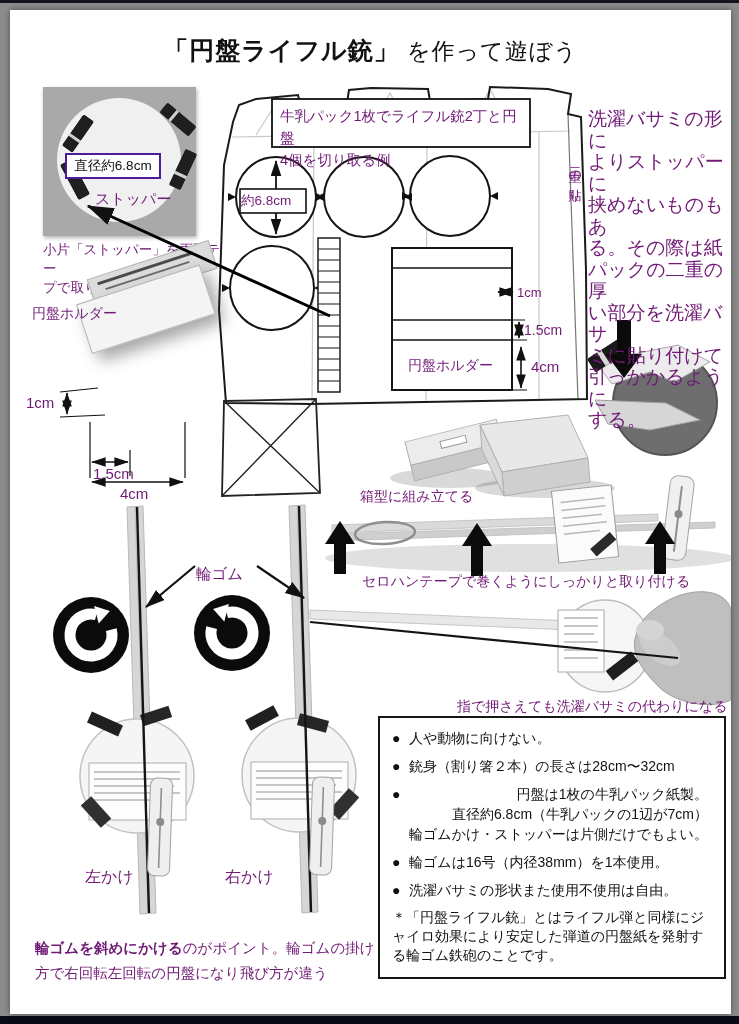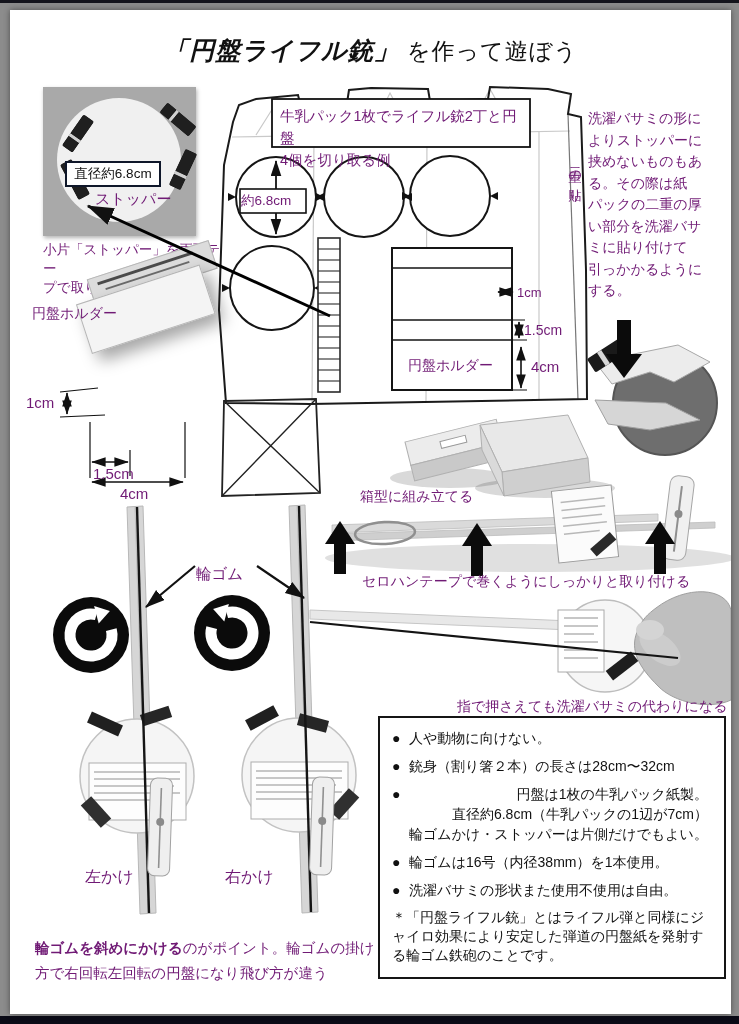--- a/index.html
+++ b/index.html
@@ -4,30 +4,30 @@
 <style>
   html,body{margin:0;padding:0;background:#8c8c8c;}
   .screen{position:relative;width:739px;height:1024px;background:#8c8c8c;overflow:hidden;
           font-family:"Liberation Sans","DejaVu Sans",sans-serif;color:#111;}
   .page{position:absolute;left:10px;top:10px;width:721px;height:1004px;background:#ffffff;
         box-shadow:0 0 6px rgba(0,0,0,.45);}
   .edge-top{position:absolute;left:0;top:0;width:739px;height:3px;background:#14141c;}
   .edge-bottom{position:absolute;left:0;top:1016px;width:739px;height:8px;background:#0a0a16;}
   .lbl{position:absolute;color:#701a75;white-space:pre-line;line-height:1.35;}
   .title-row{position:absolute;left:0;top:24px;width:721px;text-align:center;white-space:nowrap;}
-  .title-bold{font-weight:bold;font-size:25px;letter-spacing:1px;font-style:italic;}
+  .title-bold{font-weight:bold;font-size:25px;letter-spacing:1px;}
   .title-rest{font-size:23px;letter-spacing:1px;}
   
   .disc-photo{position:absolute;left:33px;top:77px;width:153px;height:149px;background:#a9a9a9;
               box-shadow:1px 2px 4px rgba(0,0,0,.3);}
   .disc-white{position:absolute;left:14px;top:11px;width:124px;height:124px;border-radius:50%;background:#f0f0f0;}
   .stopper{position:absolute;background:#1f1f1f;border-radius:2px;
            background-image:linear-gradient(90deg,#1f1f1f 30%,#cfcfcf 32%,#cfcfcf 38%,#1f1f1f 40%);}
-  .dia-box{position:absolute;left:22px;top:66px;width:92px;height:22px;background:#fff;border:2px solid #0f172a;
-           font-size:13.5px;display:flex;align-items:center;justify-content:center;white-space:nowrap;margin-top:8px;}
+  .dia-box{position:absolute;left:22px;top:66px;width:92px;height:22px;background:#fff;border:2px solid #4c1d95;
+           font-size:13.5px;display:flex;align-items:center;justify-content:center;white-space:nowrap;}
   
   .holder-box{position:absolute;left:82px;top:292px;width:128px;height:50px;background:#f4f4f4;
               border:1px solid #b5b5b5;transform:rotate(-18deg);transform-origin:left bottom;
               box-shadow:6px 10px 16px rgba(0,0,0,.35);}
   .holder-flap{position:absolute;left:86px;top:268px;width:126px;height:28px;background:#dcdcdc;
                border:1px solid #b5b5b5;transform:rotate(-18deg);transform-origin:left bottom;}
   .holder-flap .bar{position:absolute;background:#4a4a4a;height:3px;}
   
   .notes-box{position:absolute;left:368px;top:706px;width:348px;height:263px;border:2px solid #151515;
              background:#fff;box-sizing:border-box;padding:10px 10px 6px 12px;overflow:hidden;}
@@ -299,21 +299,21 @@
 
     <div class="lbl" style="left:270px;top:95px;width:246px;font-size:14.5px;line-height:22px;">牛乳パック1枚でライフル銃2丁と円盤
 4個を切り取る例</div>
     <div class="lbl" style="left:231px;top:182px;width:64px;font-size:13.5px;text-align:left;white-space:nowrap;">約6.8cm</div>
     <div class="lbl" style="left:398px;top:346px;font-size:14px;white-space:nowrap;">円盤ホルダー</div>
     <div class="lbl" style="left:507px;top:274px;font-size:13px;">1cm</div>
     <div class="lbl" style="left:514px;top:311px;font-size:14px;">1.5cm</div>
     <div class="lbl" style="left:521px;top:347px;font-size:15px;">4cm</div>
     <div class="lbl vtext" style="left:556px;top:148px;height:96px;font-size:13px;">二重の貼り</div>
 
-    <div class="lbl" style="left:578px;top:98px;width:142px;font-size:14px;line-height:21.5px;">洗濯バサミの形に
+    <div class="lbl" style="left:578px;top:98px;width:142px;font-size:19px;line-height:21.5px;">洗濯バサミの形に
 よりストッパーに
 挟めないものもあ
 る。その際は紙
 パックの二重の厚
 い部分を洗濯バサ
 ミに貼り付けて
 引っかかるように
 する。</div>
 
     <div class="lbl" style="left:22px;top:294px;font-size:14px;white-space:nowrap;">円盤ホルダー</div>

